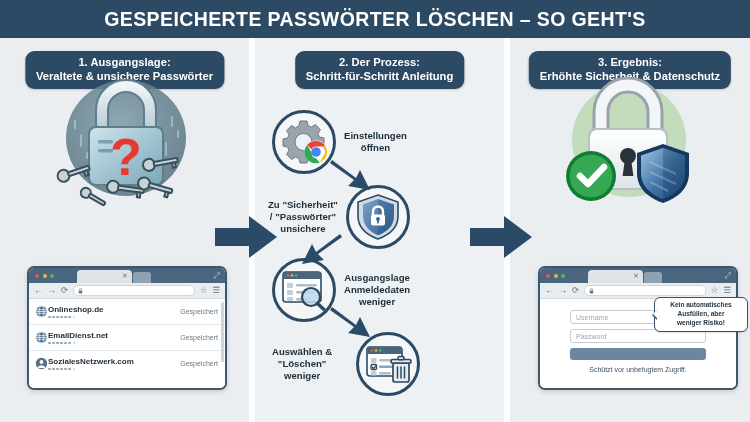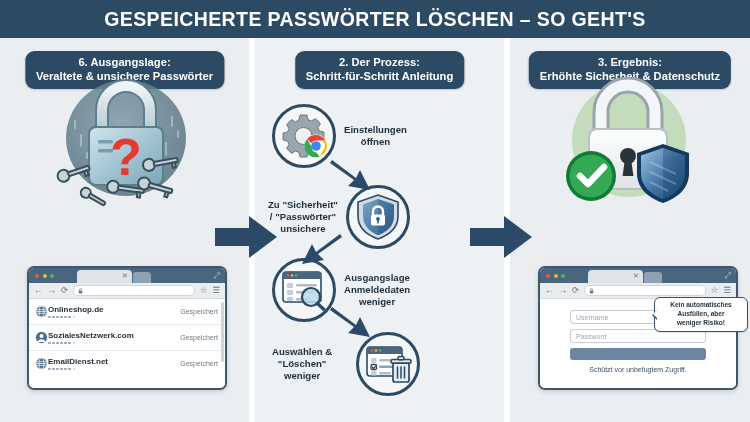--- a/index.html
+++ b/index.html
@@ -129,21 +129,21 @@
   .step{position:absolute;display:flex;align-items:center;}
   .circle{
     width:58px;height:58px;border-radius:50%;border:3px solid #2c4a63;
     background:#f4f6f8;flex:0 0 58px;
     display:flex;align-items:center;justify-content:center;overflow:hidden;
   }
   .steptxt{
     font-size:9.6px;font-weight:bold;color:#1d2d3a;line-height:1.25;text-align:center;
     white-space:nowrap;
   }
-  #step1{left:272px;top:104px;justify-content:center;}
+  #step1{left:272px;top:110px;justify-content:center;}
   #step1 .steptxt{margin-left:8px;}
   #step2{left:268px;top:185px;}
   #step2 .steptxt{margin-right:8px;}
   #step3{left:272px;top:258px;}
   #step3 .steptxt{margin-left:8px;}
   #step4{left:272px;top:332px;}
   #step4 .steptxt{margin-right:24px;}
   .flowarrow{position:absolute;z-index:5;}
   #fa1{left:330px;top:158px;}
   #fa2{left:300px;top:232px;}
@@ -153,21 +153,21 @@
 <body>
 
 <div class="stage">
 
   <div class="header">
     <div class="header-title">GESPEICHERTE PASSWÖRTER LÖSCHEN – SO GEHT'S</div>
   </div>
 
   <div class="panel" id="panel1">
     <div class="pill">
-      <span class="l1">6. Ausgangslage:</span>
+      <span class="l1">1. Ausgangslage:</span>
       <span class="l2">Veraltete &amp; unsichere Passwörter</span>
     </div>
   </div>
   <div class="panel-gap" id="gap1"></div>
 
   <div class="panel" id="panel2">
     <div class="pill">
       <span class="l1">2. Der Prozess:</span>
       <span class="l2">Schritt-für-Schritt Anleitung</span>
     </div>
@@ -292,49 +292,49 @@
               <i></i>
               <i></i>
             </div>
         </div>
         <div class="saved">Gespeichert</div>
       </div>
 
       <div class="pwrow">
         <svg class="site-ico" viewBox="0 0 24 24">
           <circle cx="12" cy="12" r="10.5" fill="#51708a"></circle>
-          <circle cx="12" cy="9.3" r="3.6" fill="#fff"></circle>
-          <path d="M4.8 20.5a7.6 7.6 0 0 1 14.4 0z" fill="#fff"></path>
-        </svg>
-        <div class="pwtexts">
-          <div class="site-name">SozialesNetzwerk.com</div>
-          <div class="dots">
-              <i></i>
-              <i></i>
-              <i></i>
-              <i></i>
-              <i></i>
-              <i></i>
-              <i></i>
-            </div>
-        </div>
-        <div class="saved">Gespeichert</div>
-      </div>
-
-      <div class="pwrow">
-        <svg class="site-ico" viewBox="0 0 24 24">
-          <circle cx="12" cy="12" r="10.5" fill="#51708a"></circle>
           <g fill="none" stroke="#fff" stroke-width="1.3">
             <circle cx="12" cy="12" r="10.5"></circle>
               <ellipse cx="12" cy="12" rx="4.6" ry="10.5"></ellipse>
             <path d="M1.8 8.6h20.4M1.8 15.4h20.4M1.5 12h21"></path>
           </g>
         </svg>
         <div class="pwtexts">
           <div class="site-name">EmailDienst.net</div>
+          <div class="dots">
+              <i></i>
+              <i></i>
+              <i></i>
+              <i></i>
+              <i></i>
+              <i></i>
+              <i></i>
+            </div>
+        </div>
+        <div class="saved">Gespeichert</div>
+      </div>
+
+      <div class="pwrow">
+        <svg class="site-ico" viewBox="0 0 24 24">
+          <circle cx="12" cy="12" r="10.5" fill="#51708a"></circle>
+          <circle cx="12" cy="9.3" r="3.6" fill="#fff"></circle>
+          <path d="M4.8 20.5a7.6 7.6 0 0 1 14.4 0z" fill="#fff"></path>
+        </svg>
+        <div class="pwtexts">
+          <div class="site-name">SozialesNetzwerk.com</div>
           <div class="dots">
               <i></i>
               <i></i>
               <i></i>
               <i></i>
               <i></i>
               <i></i>
               <i></i>
             </div>
         </div>

